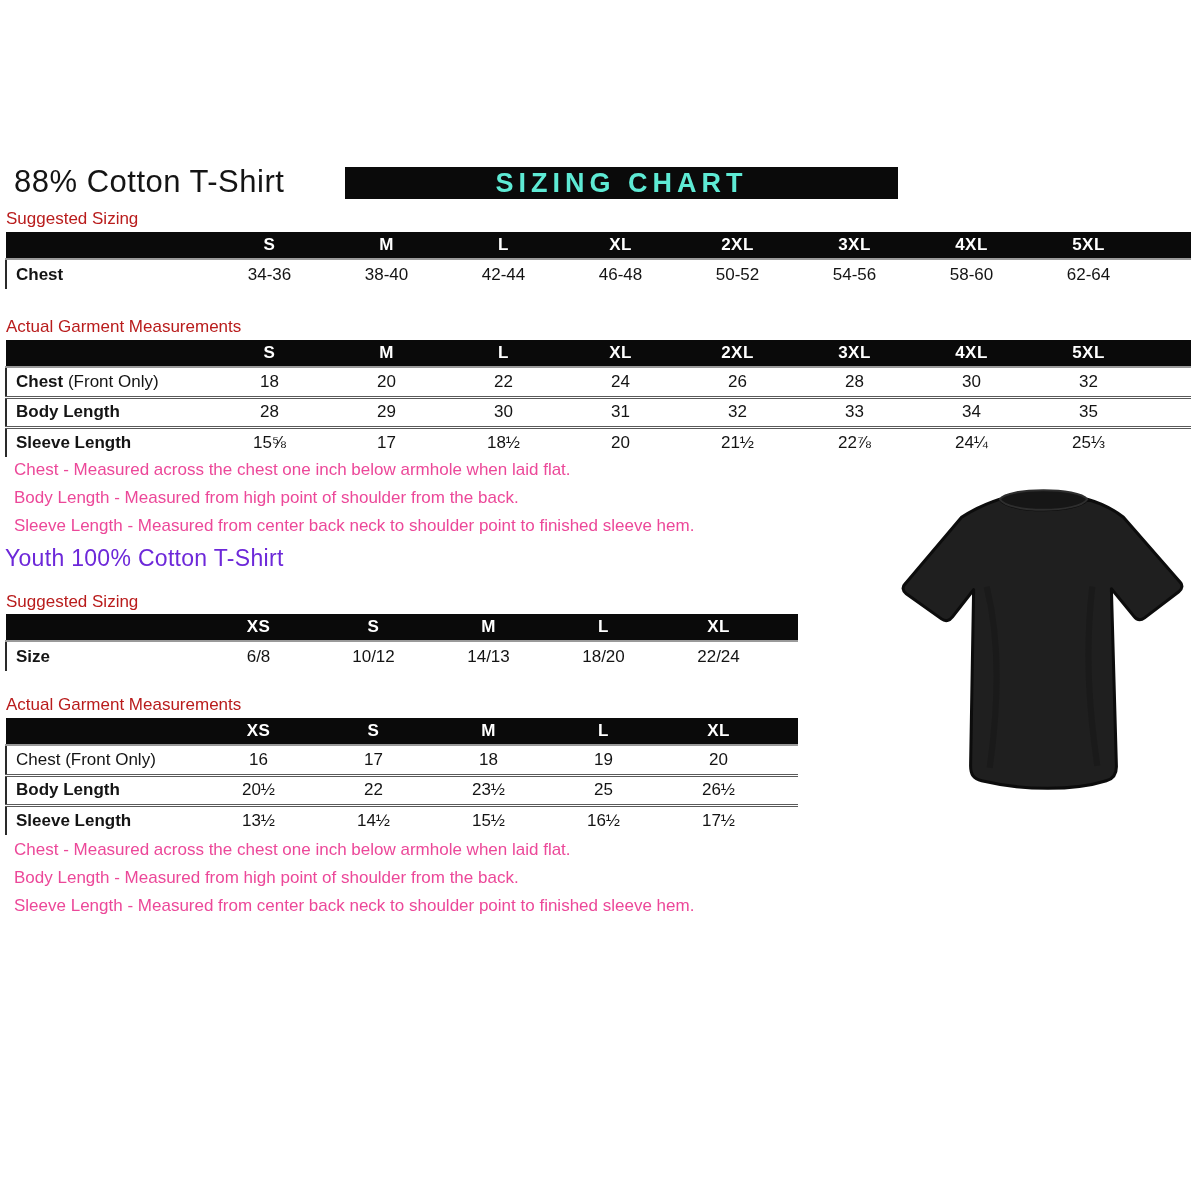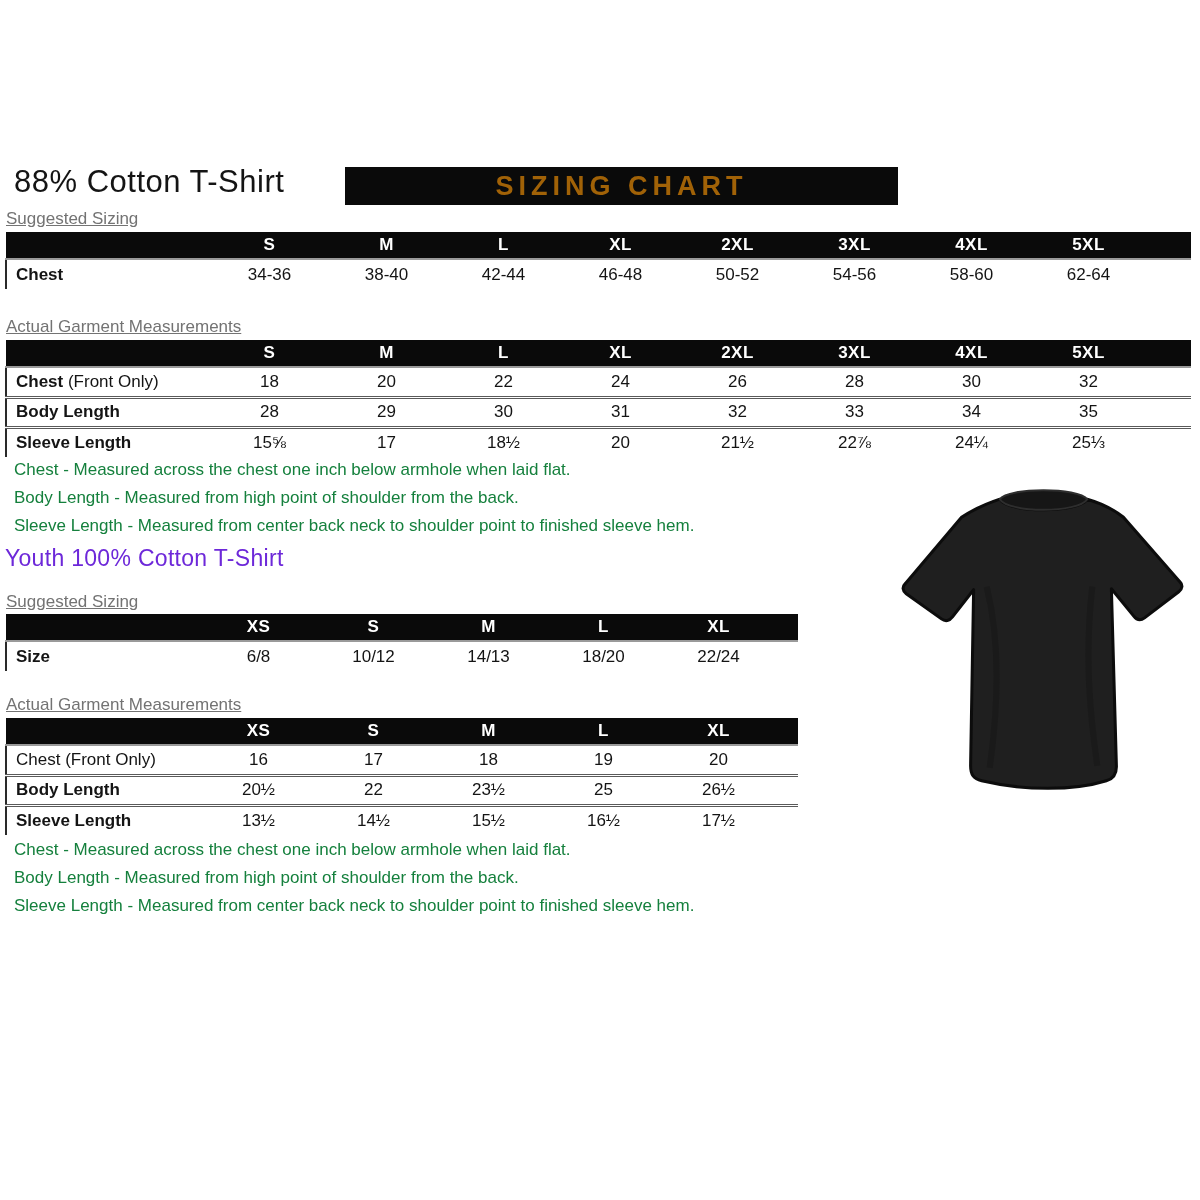--- a/index.html
+++ b/index.html
@@ -5,26 +5,26 @@
   * { margin:0; padding:0; box-sizing:border-box; }
   html,body { background:#ffffff; }
   body { font-family:"Liberation Sans", sans-serif; color:#151515; }
   .sheet { position:relative; width:1200px; height:1200px; background:#ffffff; overflow:hidden; }
 
   .page-title {
     position:absolute; left:14px; top:164px;
     font-size:31px; font-weight:500; letter-spacing:0.5px; color:#141414;
   }
   .banner {
-    position:absolute; left:345px; top:167px; width:553px; height:38px;
-    background:#0a0a0a; color:#a16207; display:flex; align-items:center; justify-content:center;
+    position:absolute; left:345px; top:167px; width:553px; height:32px;
+    background:#0a0a0a; color:#5eead4; display:flex; align-items:center; justify-content:center;
     font-size:27px; font-weight:bold; letter-spacing:5px;
   }
 
-  .section-label { position:absolute; font-size:17px; color:#737373;text-decoration:underline; }
+  .section-label { position:absolute; font-size:17px; color:#b91c1c; }
   .lbl-sug-adult   { left:6px; top:209px; }
   .lbl-agm-adult   { left:6px; top:317px; }
   .lbl-sug-youth   { left:6px; top:592px; }
   .lbl-agm-youth   { left:6px; top:695px; }
 
   .tablewrap { position:absolute; }
   .tw-adult-sug  { left:5px; top:232px; width:1186px; }
   .tw-adult-act  { left:5px; top:340px; width:1186px; }
   .tw-youth-sug  { left:5px; top:614px; width:792px; }
   .tw-youth-act  { left:5px; top:718px; width:792px; }
@@ -36,21 +36,21 @@
     font-size:17px; letter-spacing:0.5px;
   }
   tbody th, tbody td { height:30px; vertical-align:middle; }
   tbody td { text-align:center; font-weight:normal; }
   tbody th { text-align:left; padding-left:9px; font-weight:normal; border-left:2px solid #2a2a2a; }
   tbody tr + tr th, tbody tr + tr td { border-top:3px double #5a5a5a; }
   .lbl-bold { font-weight:bold; }
   .lbl-normal { font-weight:normal; }
   .lbl-suffix { font-weight:normal; }
 
-  .notes { position:absolute; left:14px; font-size:17px; color:#15803d; }
+  .notes { position:absolute; left:14px; font-size:17px; color:#ec4899; }
   .notes-adult { top:461px; }
   .notes-youth { top:841px; }
   .notes p { margin:0 0 10px 0; line-height:18px; }
 
   .youth-heading {
     position:absolute; left:5px; top:545px;
     font-size:23px; font-weight:normal; color:#6d28d9; letter-spacing:0.3px;
   }
 
   .tshirt { position:absolute; left:888px; top:466px; width:308px; height:352px; }

